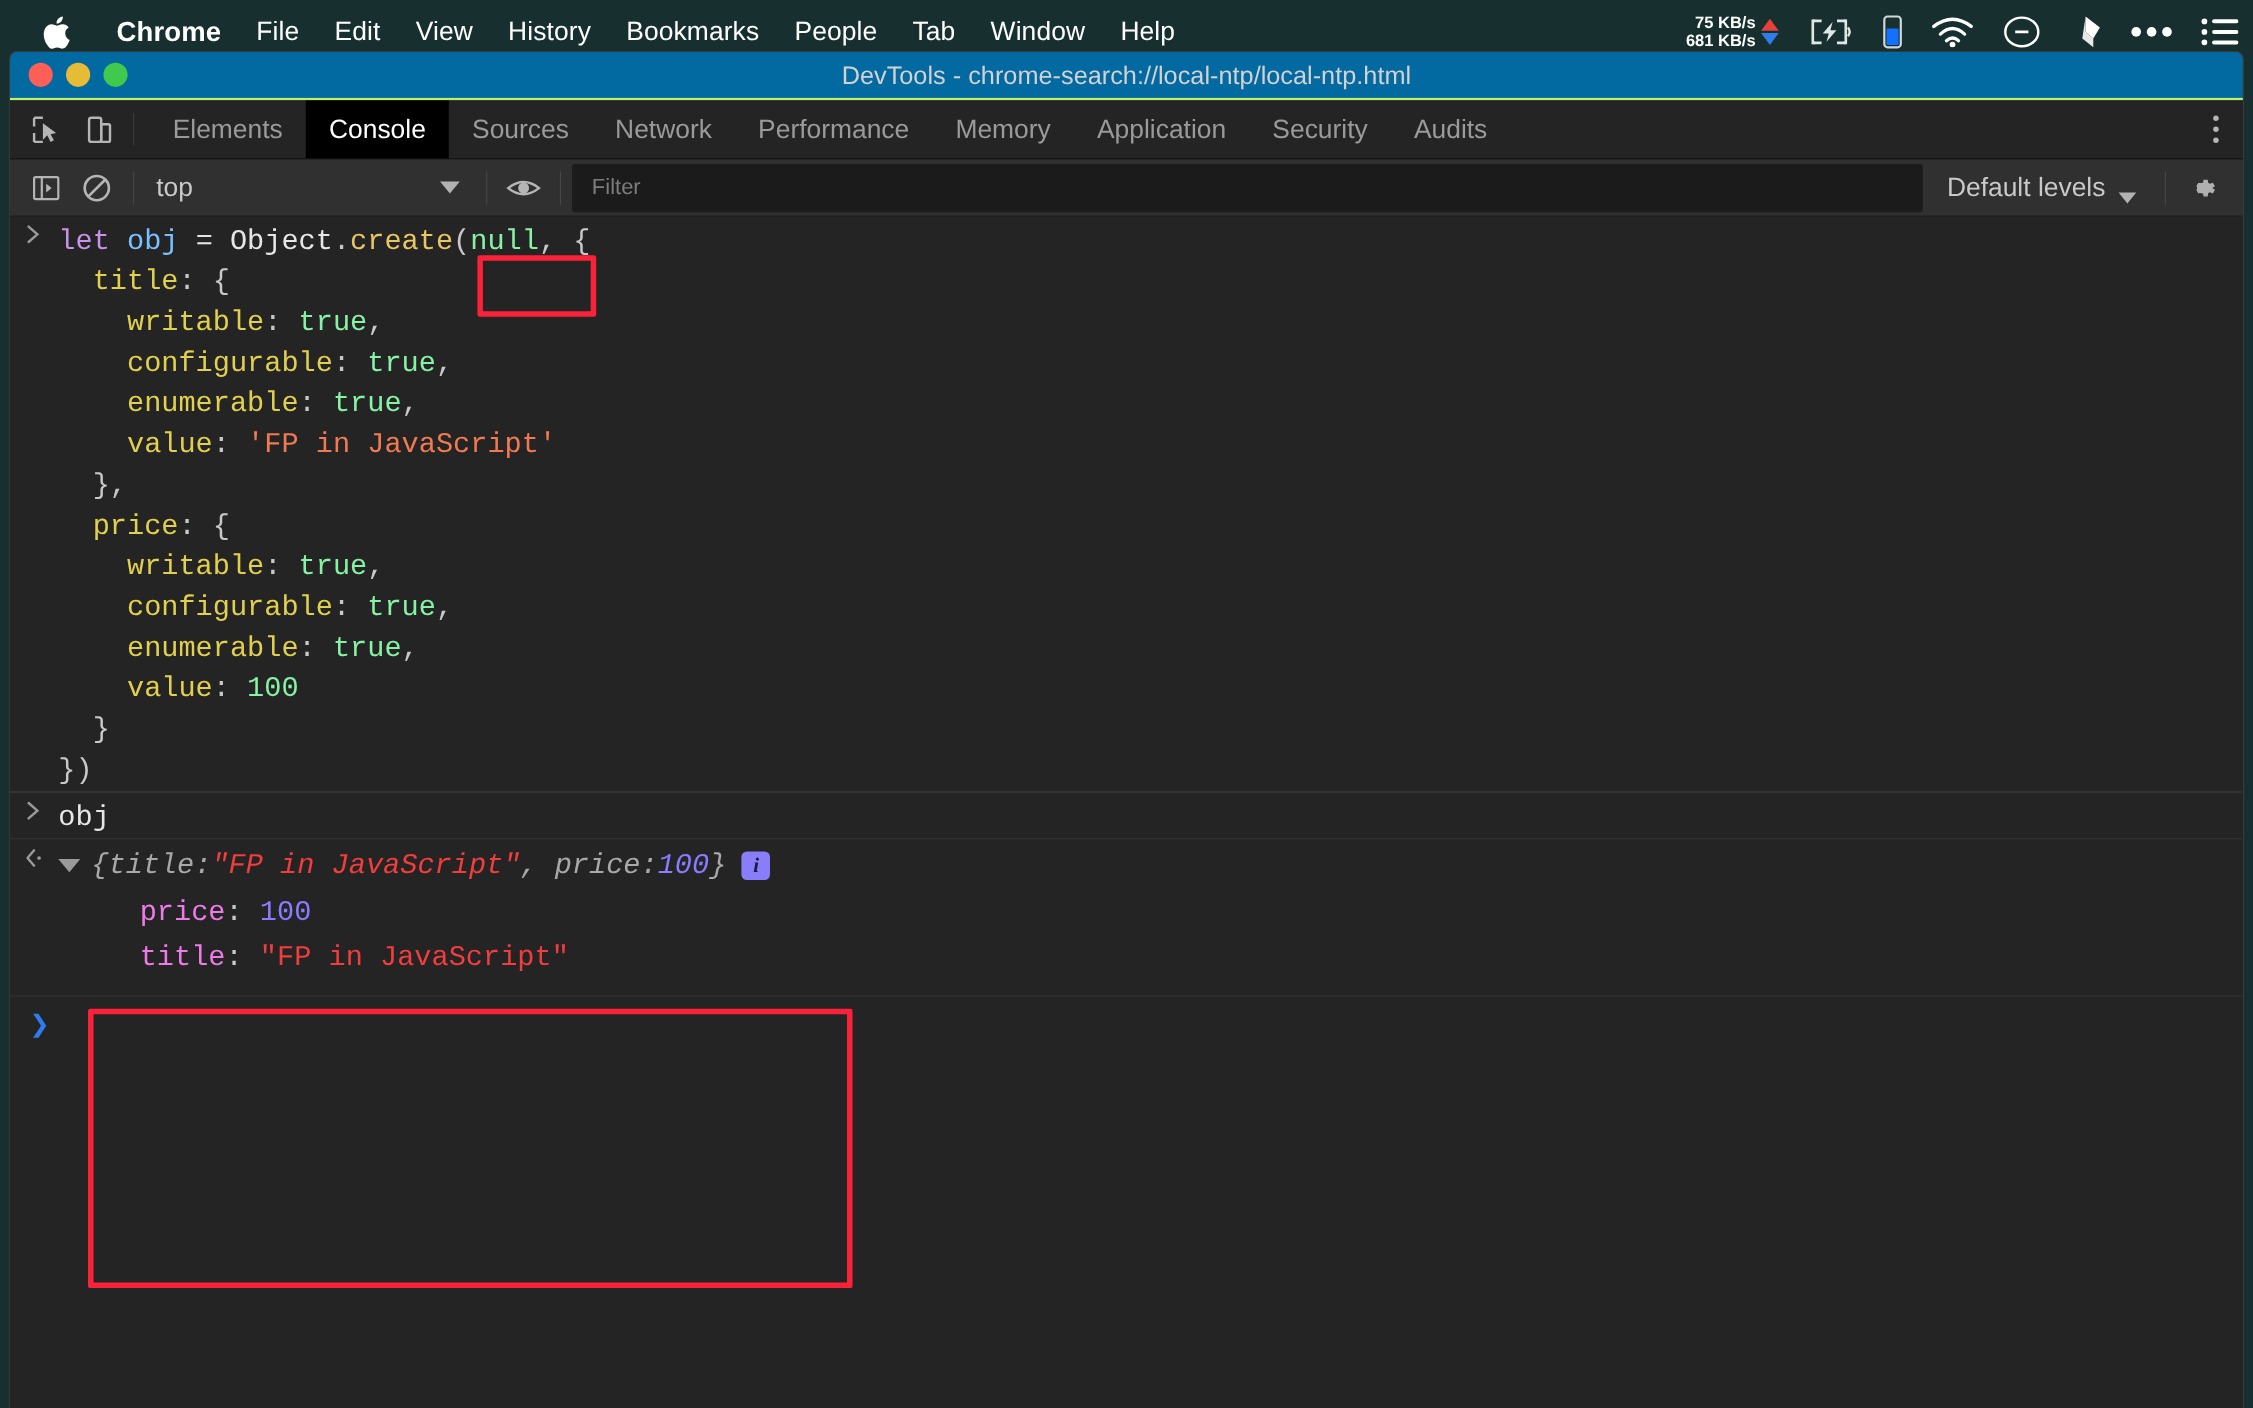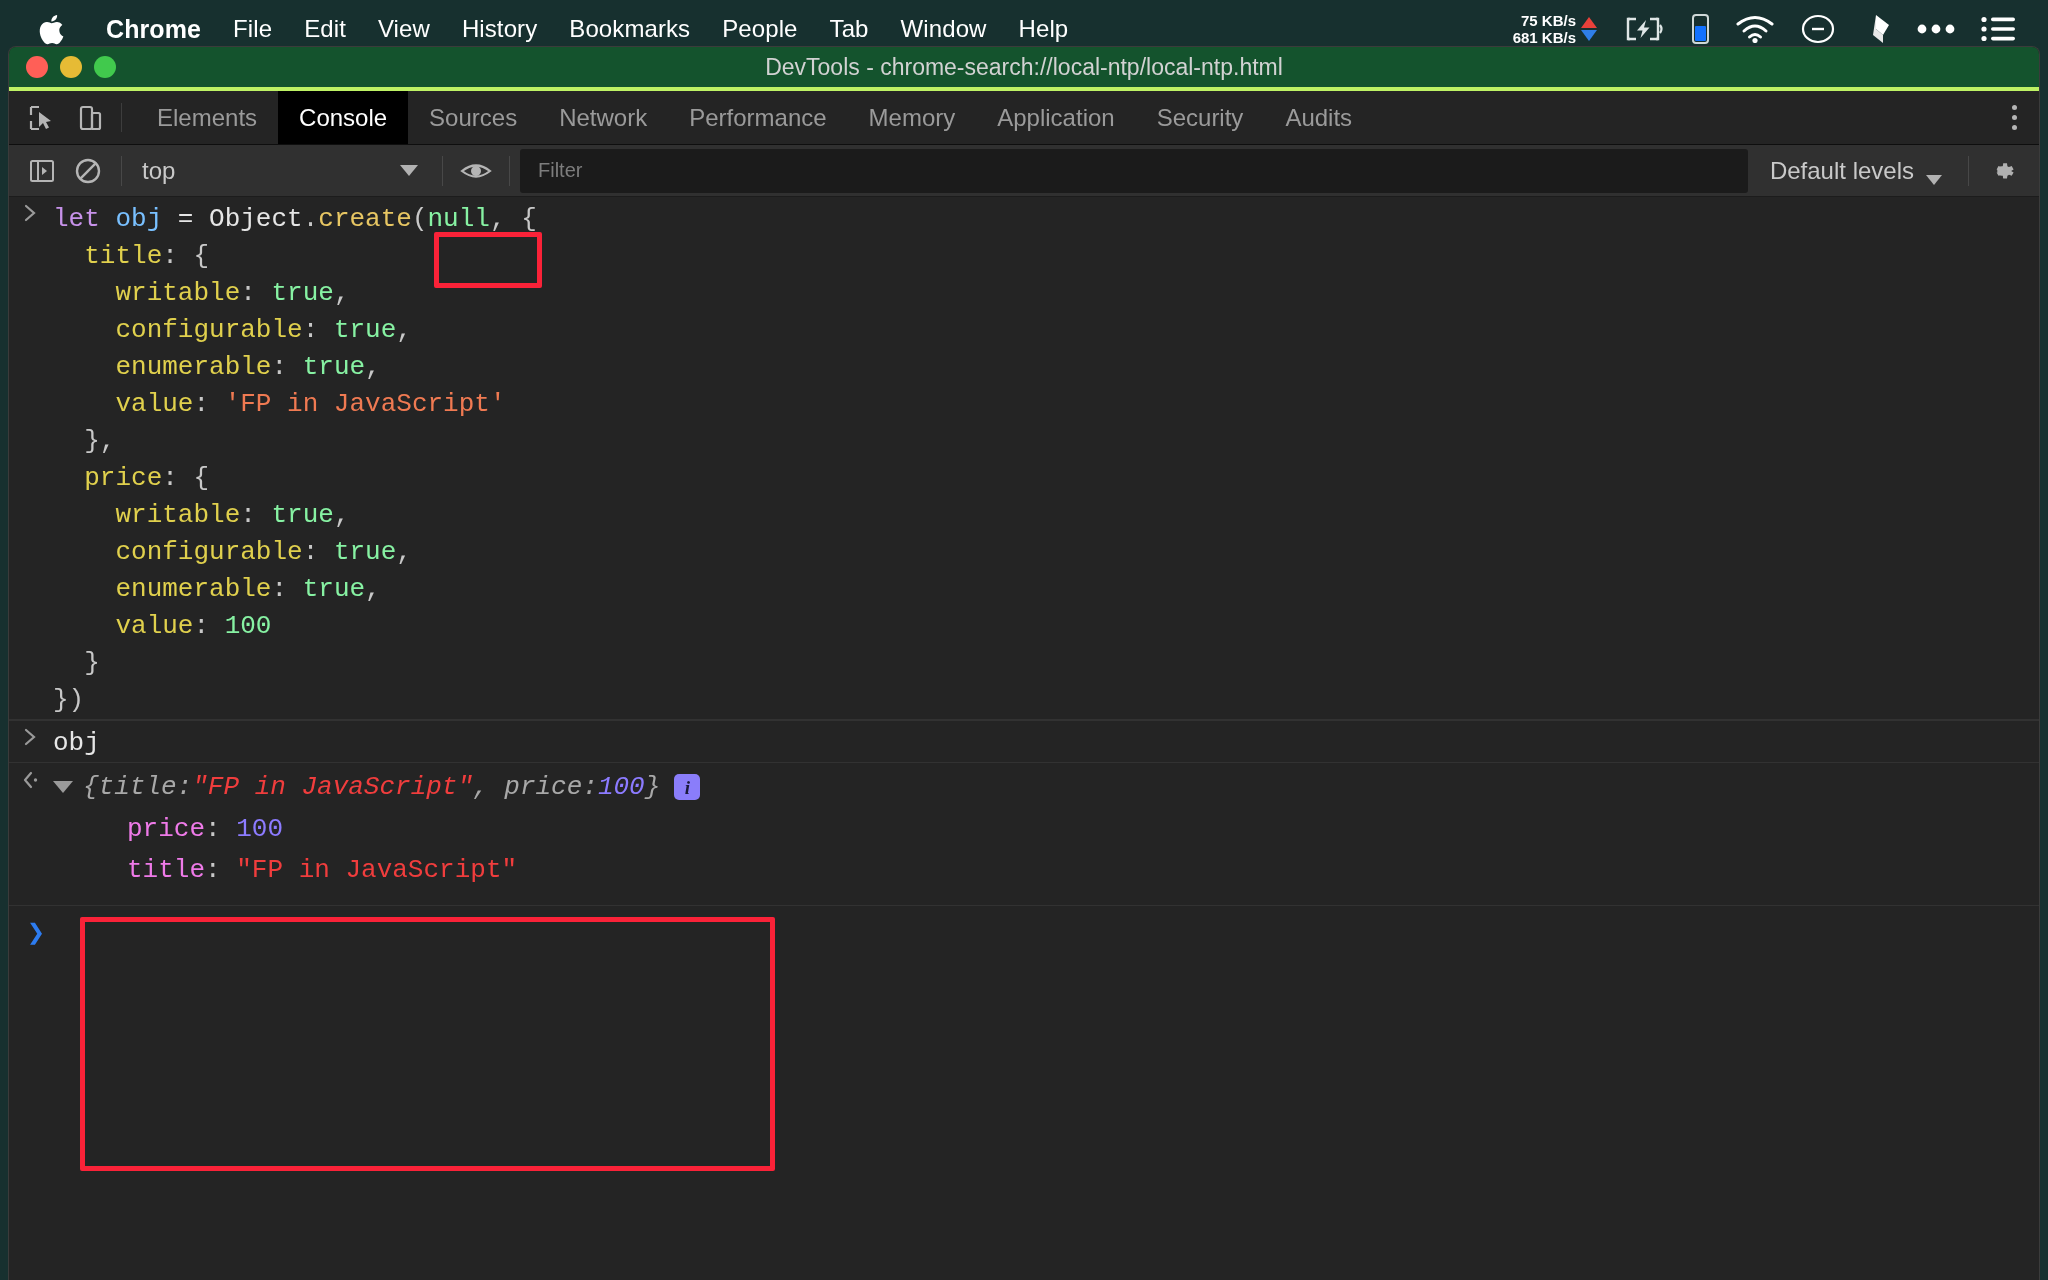--- a/index.html
+++ b/index.html
@@ -22,21 +22,21 @@
     position: relative; flex: none;
   }
   .apple-logo svg { display: block; }
   .menu-item {
     color: #ffffff; font-size: 24px; padding: 0 16px; white-space: nowrap;
     letter-spacing: 0.1px;
   }
   .menu-item.bold { font-weight: 700; font-size: 25px; }
   .menubar-right {
     margin-left: auto; display: flex; align-items: center; height: 46px;
-    padding-right: 20px; gap: 0px;
+    gap: 0px;
   }
   .net-speed {
     display: flex; align-items: center; gap: 5px; margin-right: 16px;
   }
   .net-nums {
     display: flex; flex-direction: column; align-items: flex-end;
     color: #fff; font-size: 15px; line-height: 17px; font-weight: 600;
   }
   .net-arrows { display: flex; flex-direction: column; gap: 2px; }
   .tri-up {
@@ -54,23 +54,23 @@
   }
   .battery-vert .fill { width: 100%; height: 62%; background: #1272ff; border-radius: 1px; }
 
   
   .devtools-window {
     position: absolute; left: 8px; top: 46px; width: 2032px; height: 1234px;
     background: #242424; border-radius: 8px 8px 0 0; overflow: hidden;
     border: 1px solid #3b3b3b; border-bottom: none;
   }
   .titlebar {
-    height: 44px; background: #14532d;
+    height: 44px; background: #0369a1;
     display: flex; align-items: center; position: relative;
-    border-bottom: 4px solid #bef264;
+    border-bottom: 2px solid #bef264;
   }
   .traffic { display: flex; gap: 12px; margin-left: 17px; }
   .tl { width: 22px; height: 22px; border-radius: 50%; }
   .tl.red { background: #ff5f57; }
   .tl.yellow { background: #e6bb35; }
   .tl.green { background: #41c94d; }
   .window-title {
     position: absolute; left: 0; right: 0; text-align: center;
     color: #d2d2d2; font-size: 23px; pointer-events: none;
   }

